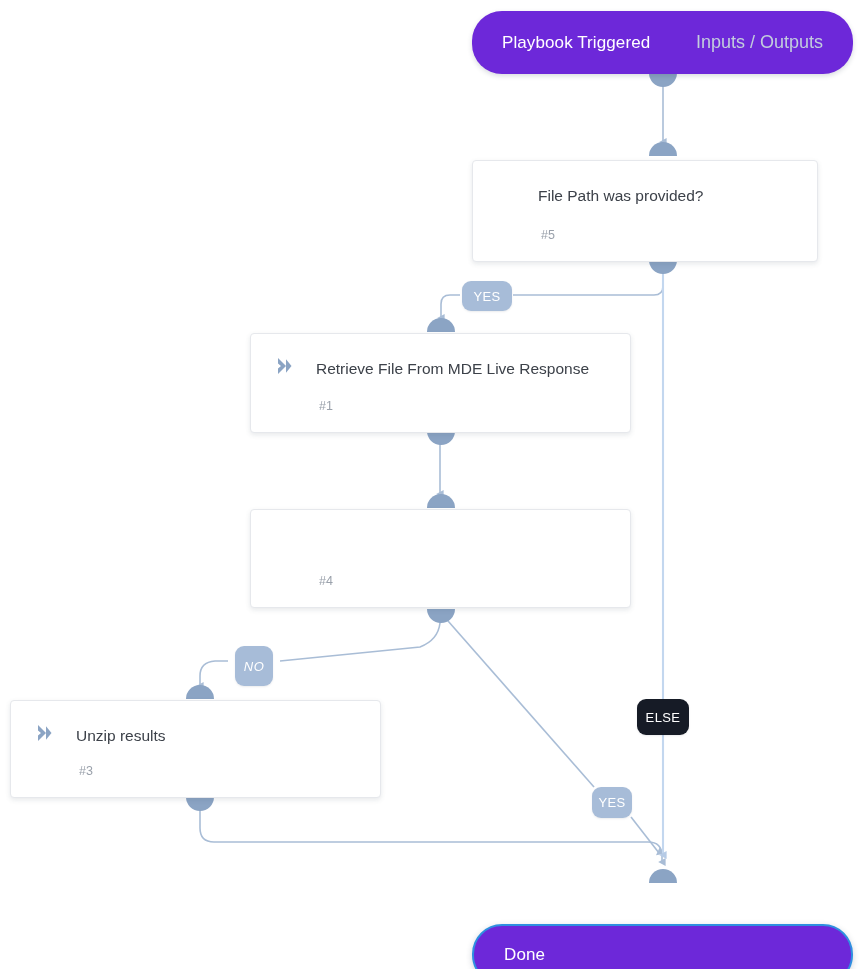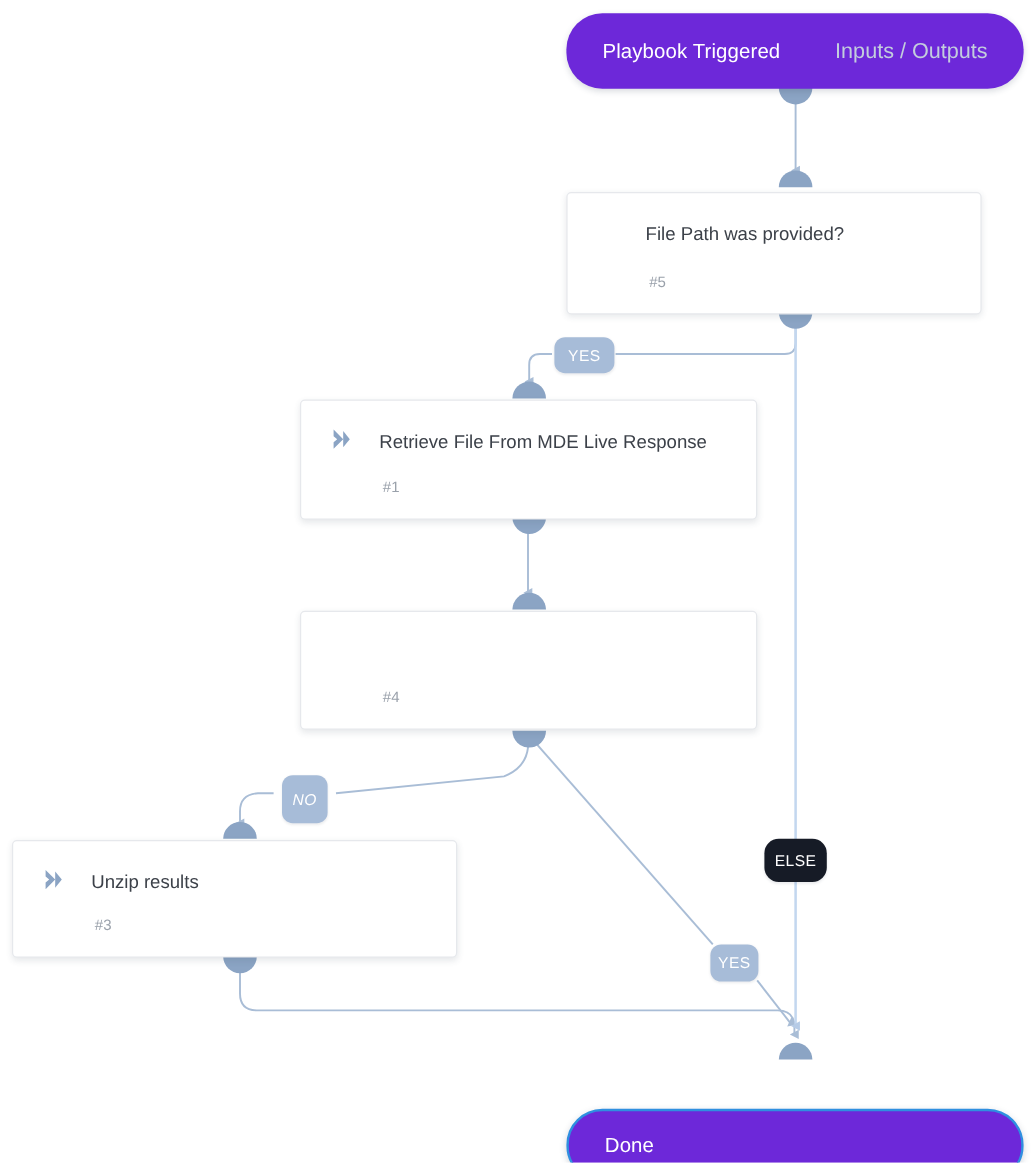--- a/index.html
+++ b/index.html
@@ -244,21 +244,21 @@
   </div>
 
   <div class="node pill selected" style="left:472px; top:881px; width:381px; height:61px;margin-top:43px;">
     <span class="pill-title">Done</span>
   </div>
 
   <div class="chip" style="left:462px; top:281px; width:50px; height:30px;">
     <span>YES</span>
   </div>
 
-  <div class="chip dark" style="left:637px; top:699px; width:52px; height:36px;border-radius:12px;">
+  <div class="chip dark" style="left:637px; top:699px; width:52px; height:36px;">
     <span>ELSE</span>
   </div>
 
   <div class="chip" style="left:235px; top:646px; width:38px; height:40px;font-style:italic;">
     <span>NO</span>
   </div>
 
   <div class="chip" style="left:592px; top:787px; width:40px; height:31px;">
     <span>YES</span>
   </div>

